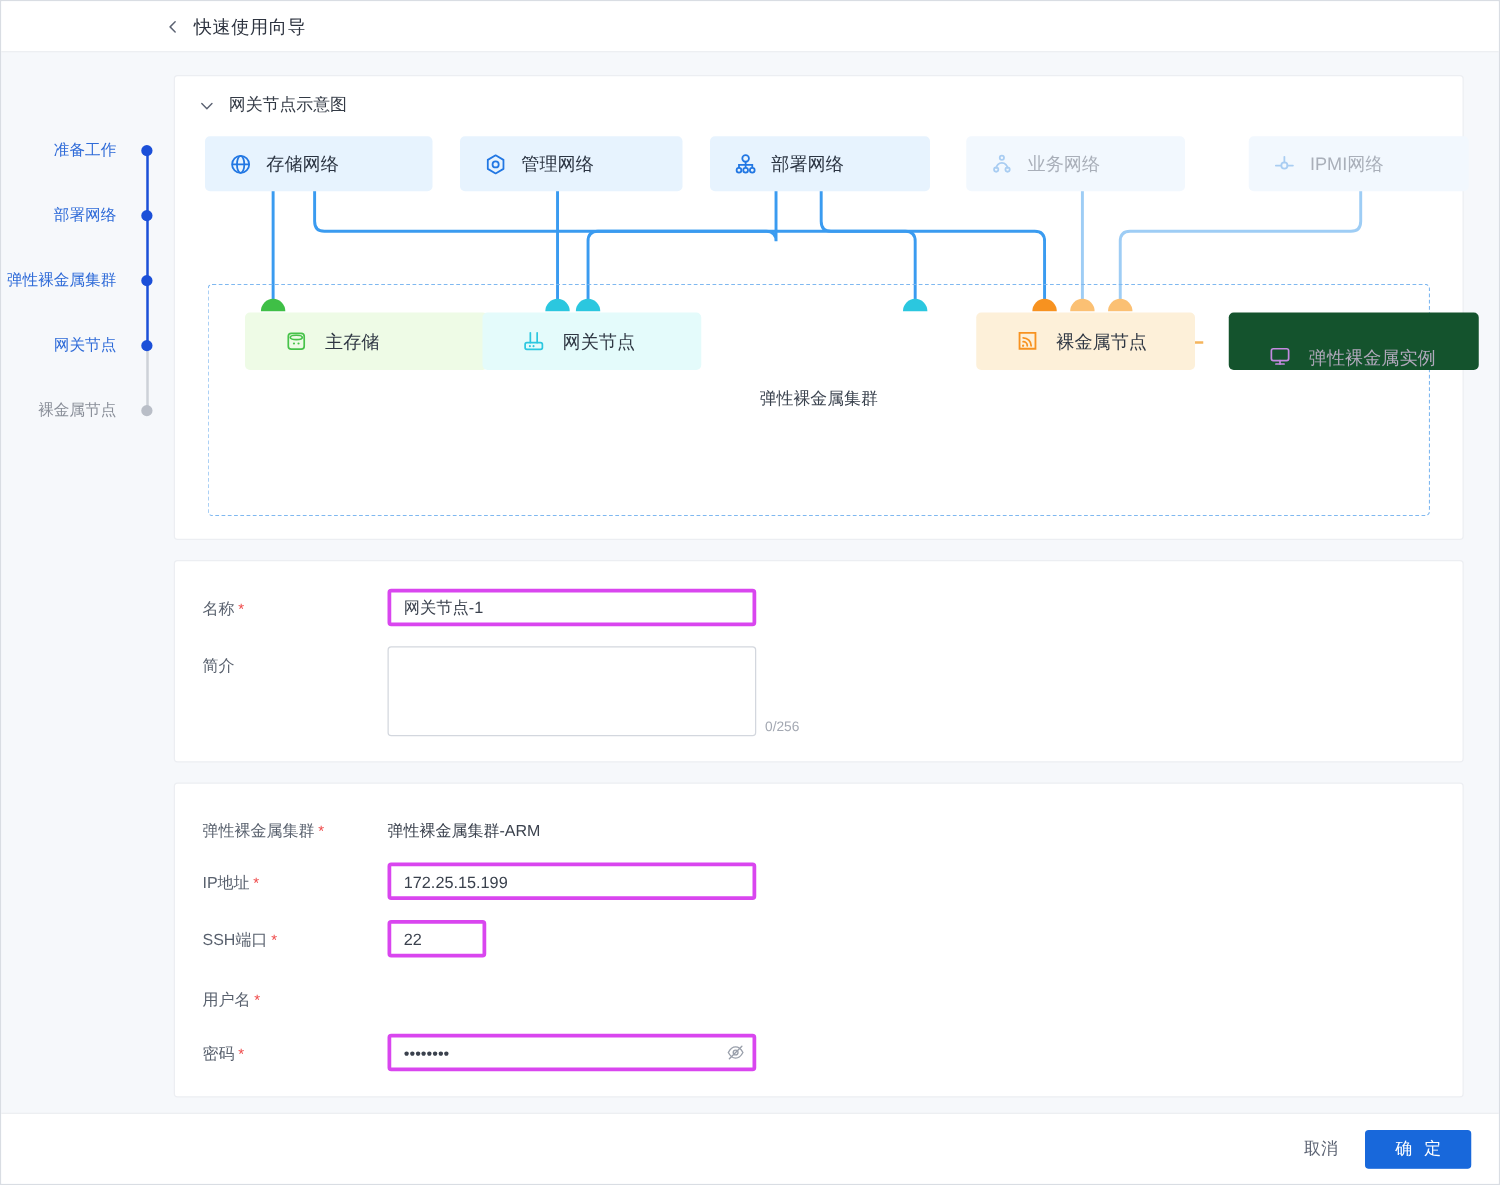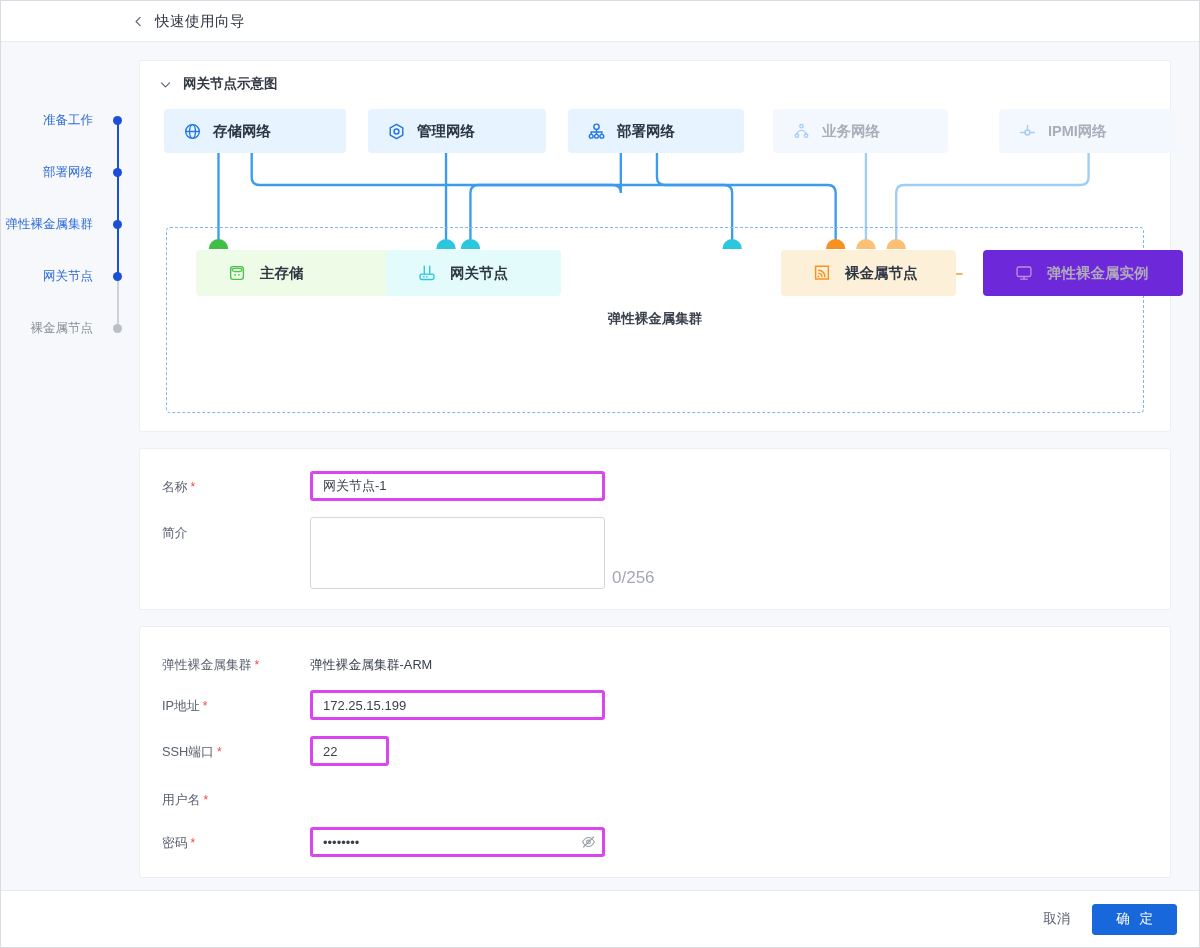--- a/index.html
+++ b/index.html
@@ -80,21 +80,21 @@
     overflow: hidden;
   }
   .card {
     background: #ffffff;
     border: 1px solid #eceef2;
     border-radius: 3px;
     margin-bottom: 16px;
   }
 
   
-  .diagram-card { padding: 0 0 14px 0; position: relative; font-weight: bold; }
+  .diagram-card { padding: 0 0 14px 0; position: relative; }
   .collapse-head {
     display: flex; align-items: center;
     padding: 14px 18px 6px 18px;
     cursor: pointer;
   }
   .collapse-caret {
     width: 14px; height: 14px; margin-right: 11px;
     display: flex; align-items: center; justify-content: center;
     color: #5b6272;
   }
@@ -151,21 +151,21 @@
     width: 22px; height: 22px; margin-right: 12px;
     display: flex; align-items: center; justify-content: center;
     flex: 0 0 22px;
   }
   .node-box.storage { background: #eefbe6; color: #2f3743; }
   .node-box.storage .nb-icon { color: #47c34a; }
   .node-box.gateway { background: #e4fbfb; color: #2f3743; }
   .node-box.gateway .nb-icon { color: #2bc7df; }
   .node-box.metal   { background: #fdf0d9; color: #2f3743; }
   .node-box.metal .nb-icon { color: #f79220; }
-  .node-box.instance{ background: #6d28d9; color: #b0a8bb; }
+  .node-box.instance{ background: #14532d; color: #b0a8bb; align-items: flex-end; }
   .node-box.instance .nb-icon { color: #c38ae0; }
 
   
   .form-card { padding: 22px 0 20px 0; }
   .form-row {
     display: flex; align-items: flex-start;
     margin-bottom: 16px;
     padding-left: 22px;
   }
   .form-row:last-child { margin-bottom: 0; }
@@ -194,21 +194,21 @@
     width: 295px; height: 72px;
     border: 1px solid #d3d7de;
     border-radius: 3px;
     background: #fff; resize: none;
     font-size: 13px; color: #3a414d;
     padding: 6px 10px;
     font-family: "Liberation Sans", sans-serif;
     outline: none;
   }
   .char-count {
-    font-size: 17px; color: #a3a8b2;
+    font-size: 11px; color: #a3a8b2;
     margin-left: 7px; padding-bottom: 1px;
   }
   .static-value {
     font-size: 12.8px; color: #3a414d; padding-top: 8px;
   }
   .pwd-wrap { position: relative; display: inline-block; }
   .pwd-wrap .eye {
     position: absolute; right: 9px; top: 50%;
     transform: translateY(-50%);
     width: 15px; height: 15px; color: #9aa0ab; cursor: pointer;

